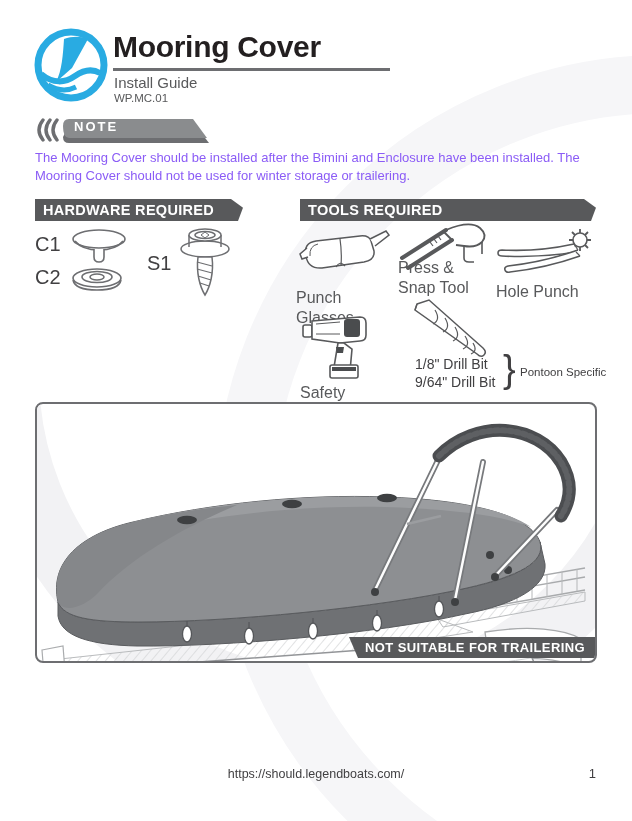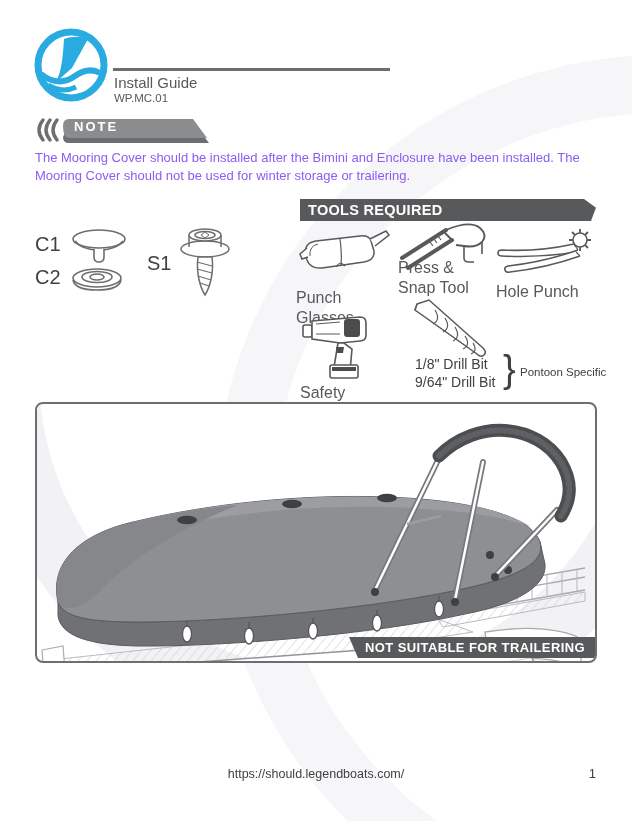--- a/index.html
+++ b/index.html
@@ -85,38 +85,40 @@
   <div class="content">
 
     <div class="logo">
       <svg width="78" height="78" viewBox="0 0 78 78">
         <circle cx="39" cy="39" r="33" fill="#ffffff" stroke="#29abe2" stroke-width="7"></circle>
         <path d="M32,13 C40,10 49,10 56,13 L40,42 L24,56 C30,45 31,28 32,13 Z" fill="#29abe2"></path>
         <path d="M9,48 C21,58 33,57 43,50 C53,43 61,43 68,47" fill="none" stroke="#29abe2" stroke-width="6"></path>
         <path d="M16,59 C26,65 36,65 44,61" fill="none" stroke="#29abe2" stroke-width="5"></path>
       </svg>
     </div>
+    <div class="page-title">Mooring Cover</div>
     <div class="title-underline"></div>
     <div class="subtitle">Install Guide</div>
     <div class="doc-code">WP.MC.01</div>
 
     <div class="note-wrap">
       <svg width="180" height="26" viewBox="0 0 180 26">
         <g fill="none" stroke="#6d6e71" stroke-width="3.4" stroke-linecap="round">
           <path d="M10,2 Q2,12 10,22"></path>
           <path d="M17,2 Q9,12 17,22"></path>
           <path d="M24,2 Q16,12 24,22"></path>
         </g>
         <path d="M36,7 L162,7 L176,25 L36,25 Q30,25 30,19 Z" fill="#6d6e71"></path>
         <path d="M36,1 L160,1 L174,20 L36,20 Q30,20 30,8 Q30,1 36,1 Z" fill="#8a8c8e"></path>
       </svg>
     </div>
     <div class="note-label">NOTE</div>
     <div class="note-body">The Mooring Cover should be installed after the Bimini and Enclosure have been installed. The Mooring Cover should not be used for winter storage or trailering.</div>
 
+    <div class="h-bar hw">HARDWARE REQUIRED</div>
     <div class="h-bar tl">TOOLS REQUIRED</div>
 
     <div class="hw-code" style="left:35px;top:233px;">C1</div>
     <div class="icon-abs" style="left:70px;top:228px;">
       <svg width="58" height="36" viewBox="0 0 58 36" fill="#ffffff" stroke="#6d6e71" stroke-width="1.6">
         <ellipse cx="29" cy="11" rx="26" ry="9"></ellipse>
         <path d="M5,13 Q12,22 29,22 Q46,22 53,13" fill="none"></path>
         <path d="M24,21 L24,29 Q24,34 29,34 Q34,34 34,29 L34,21" fill="#ffffff"></path>
       </svg>
     </div>

